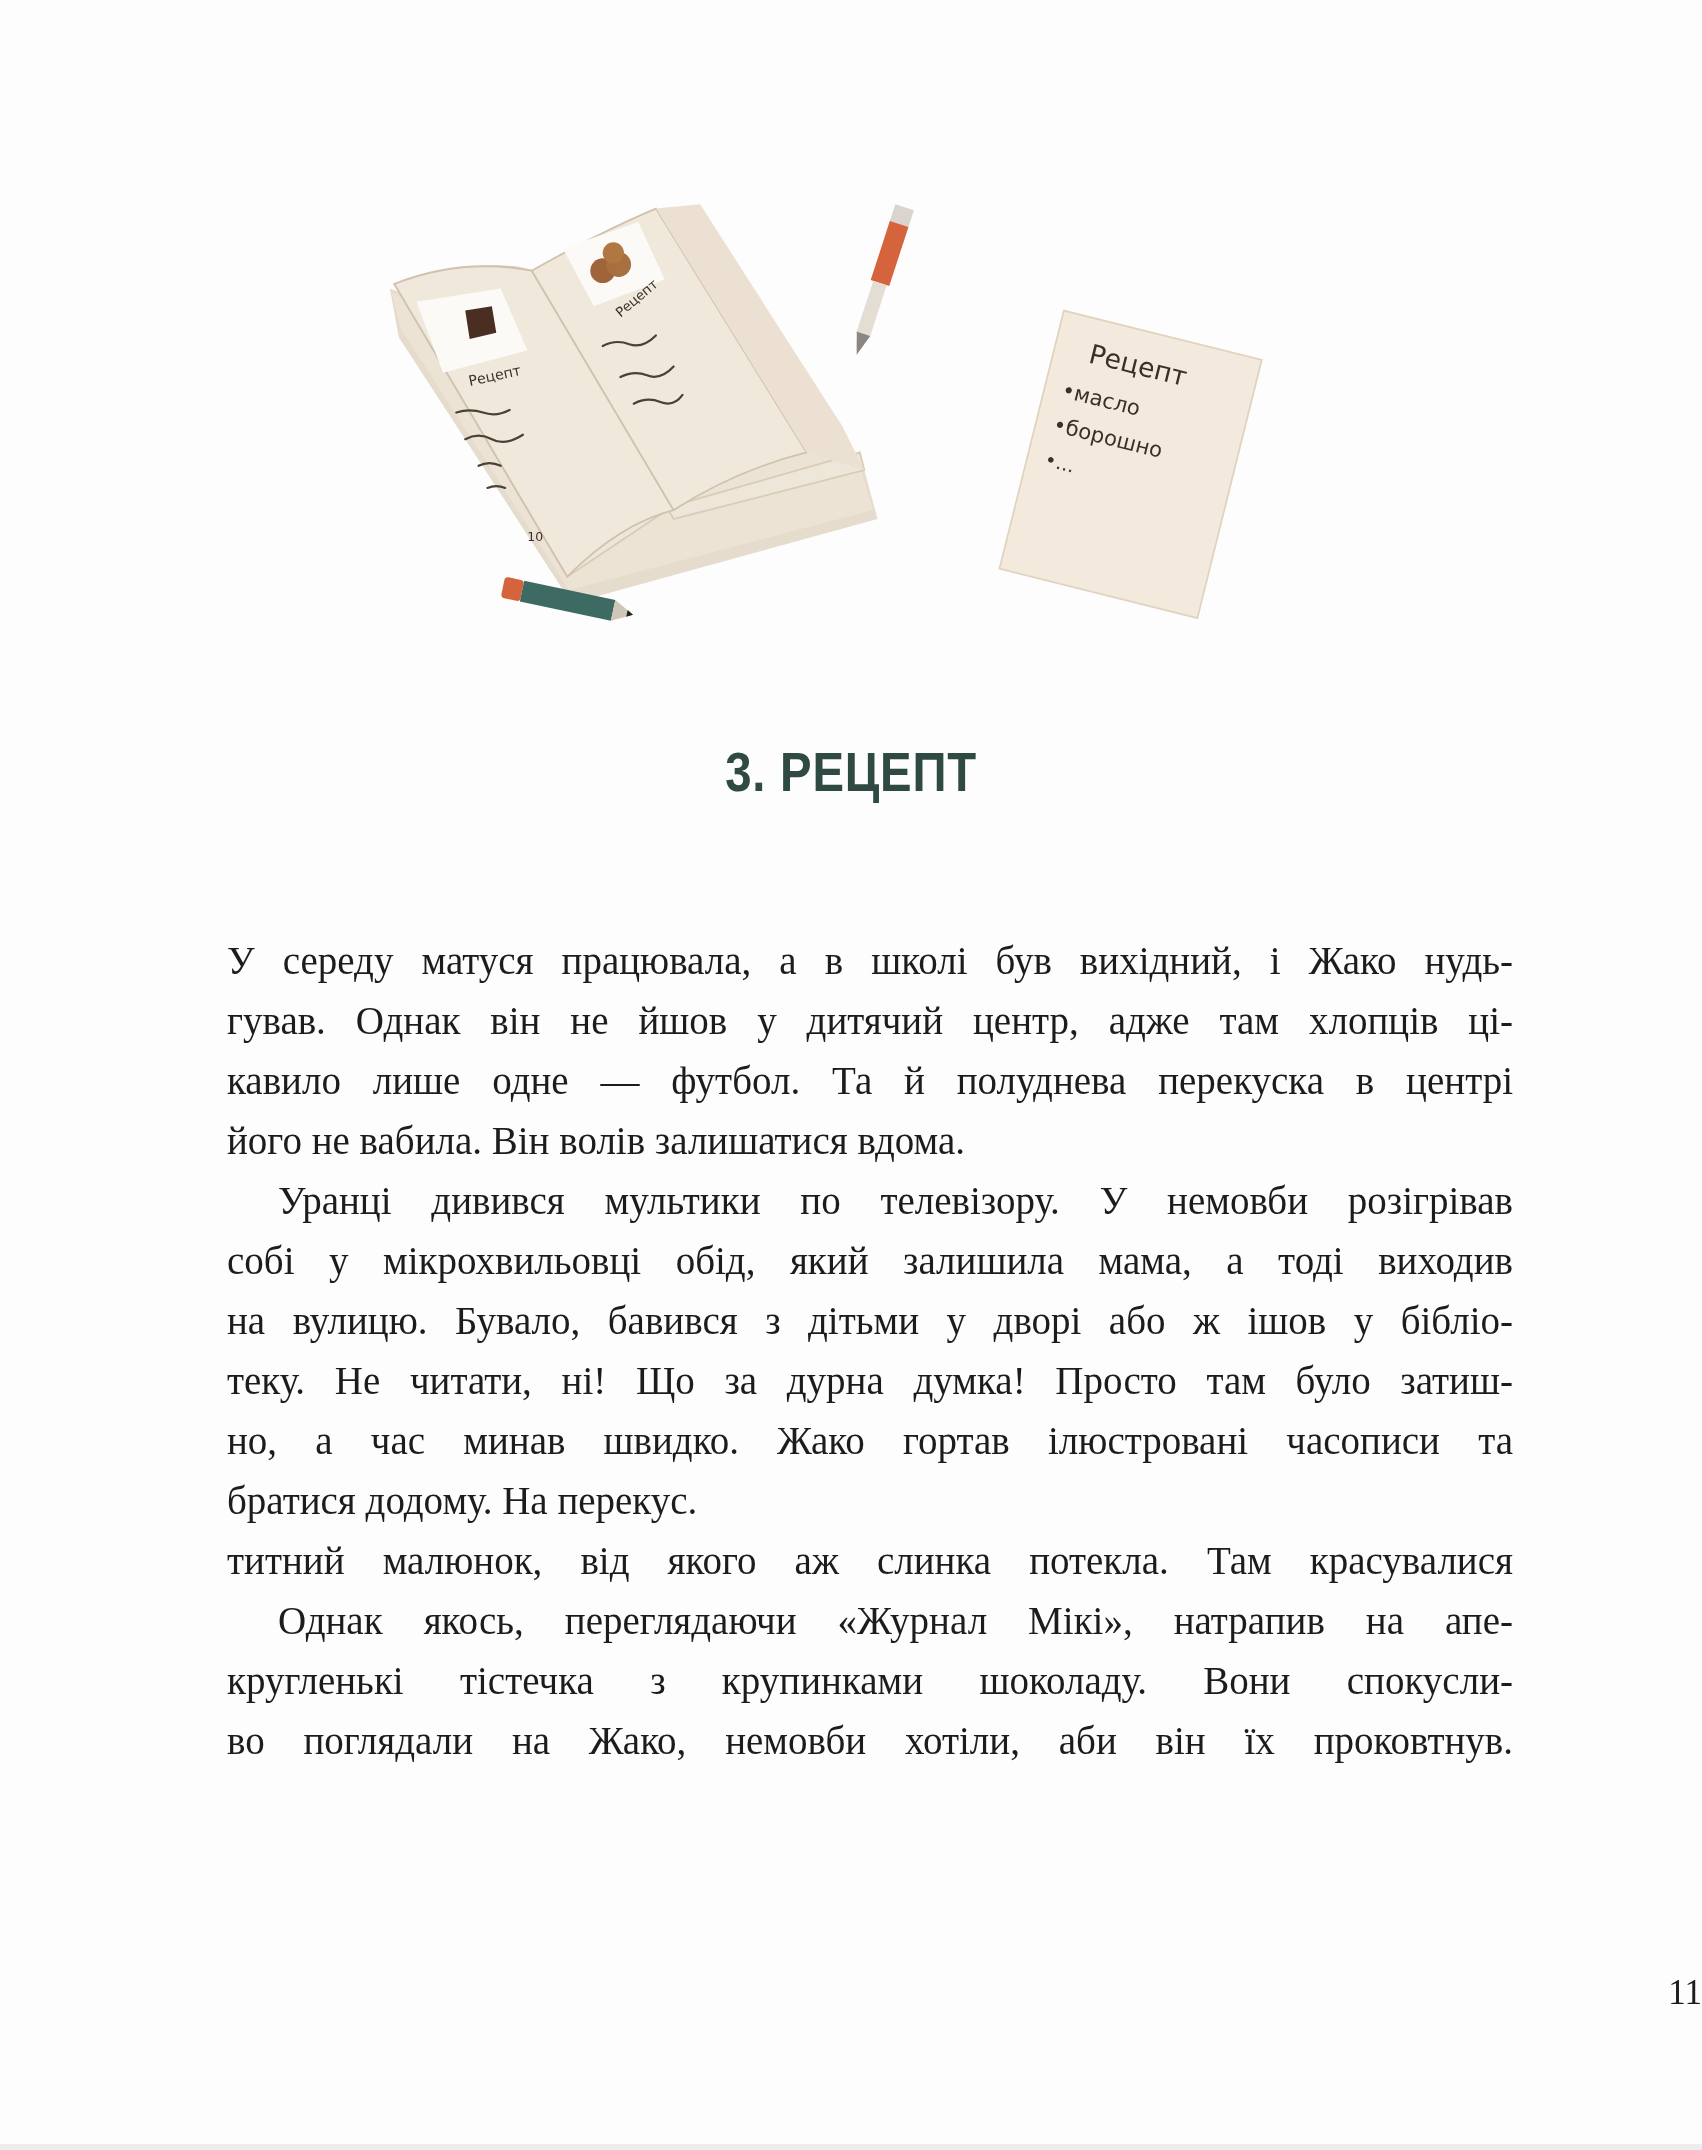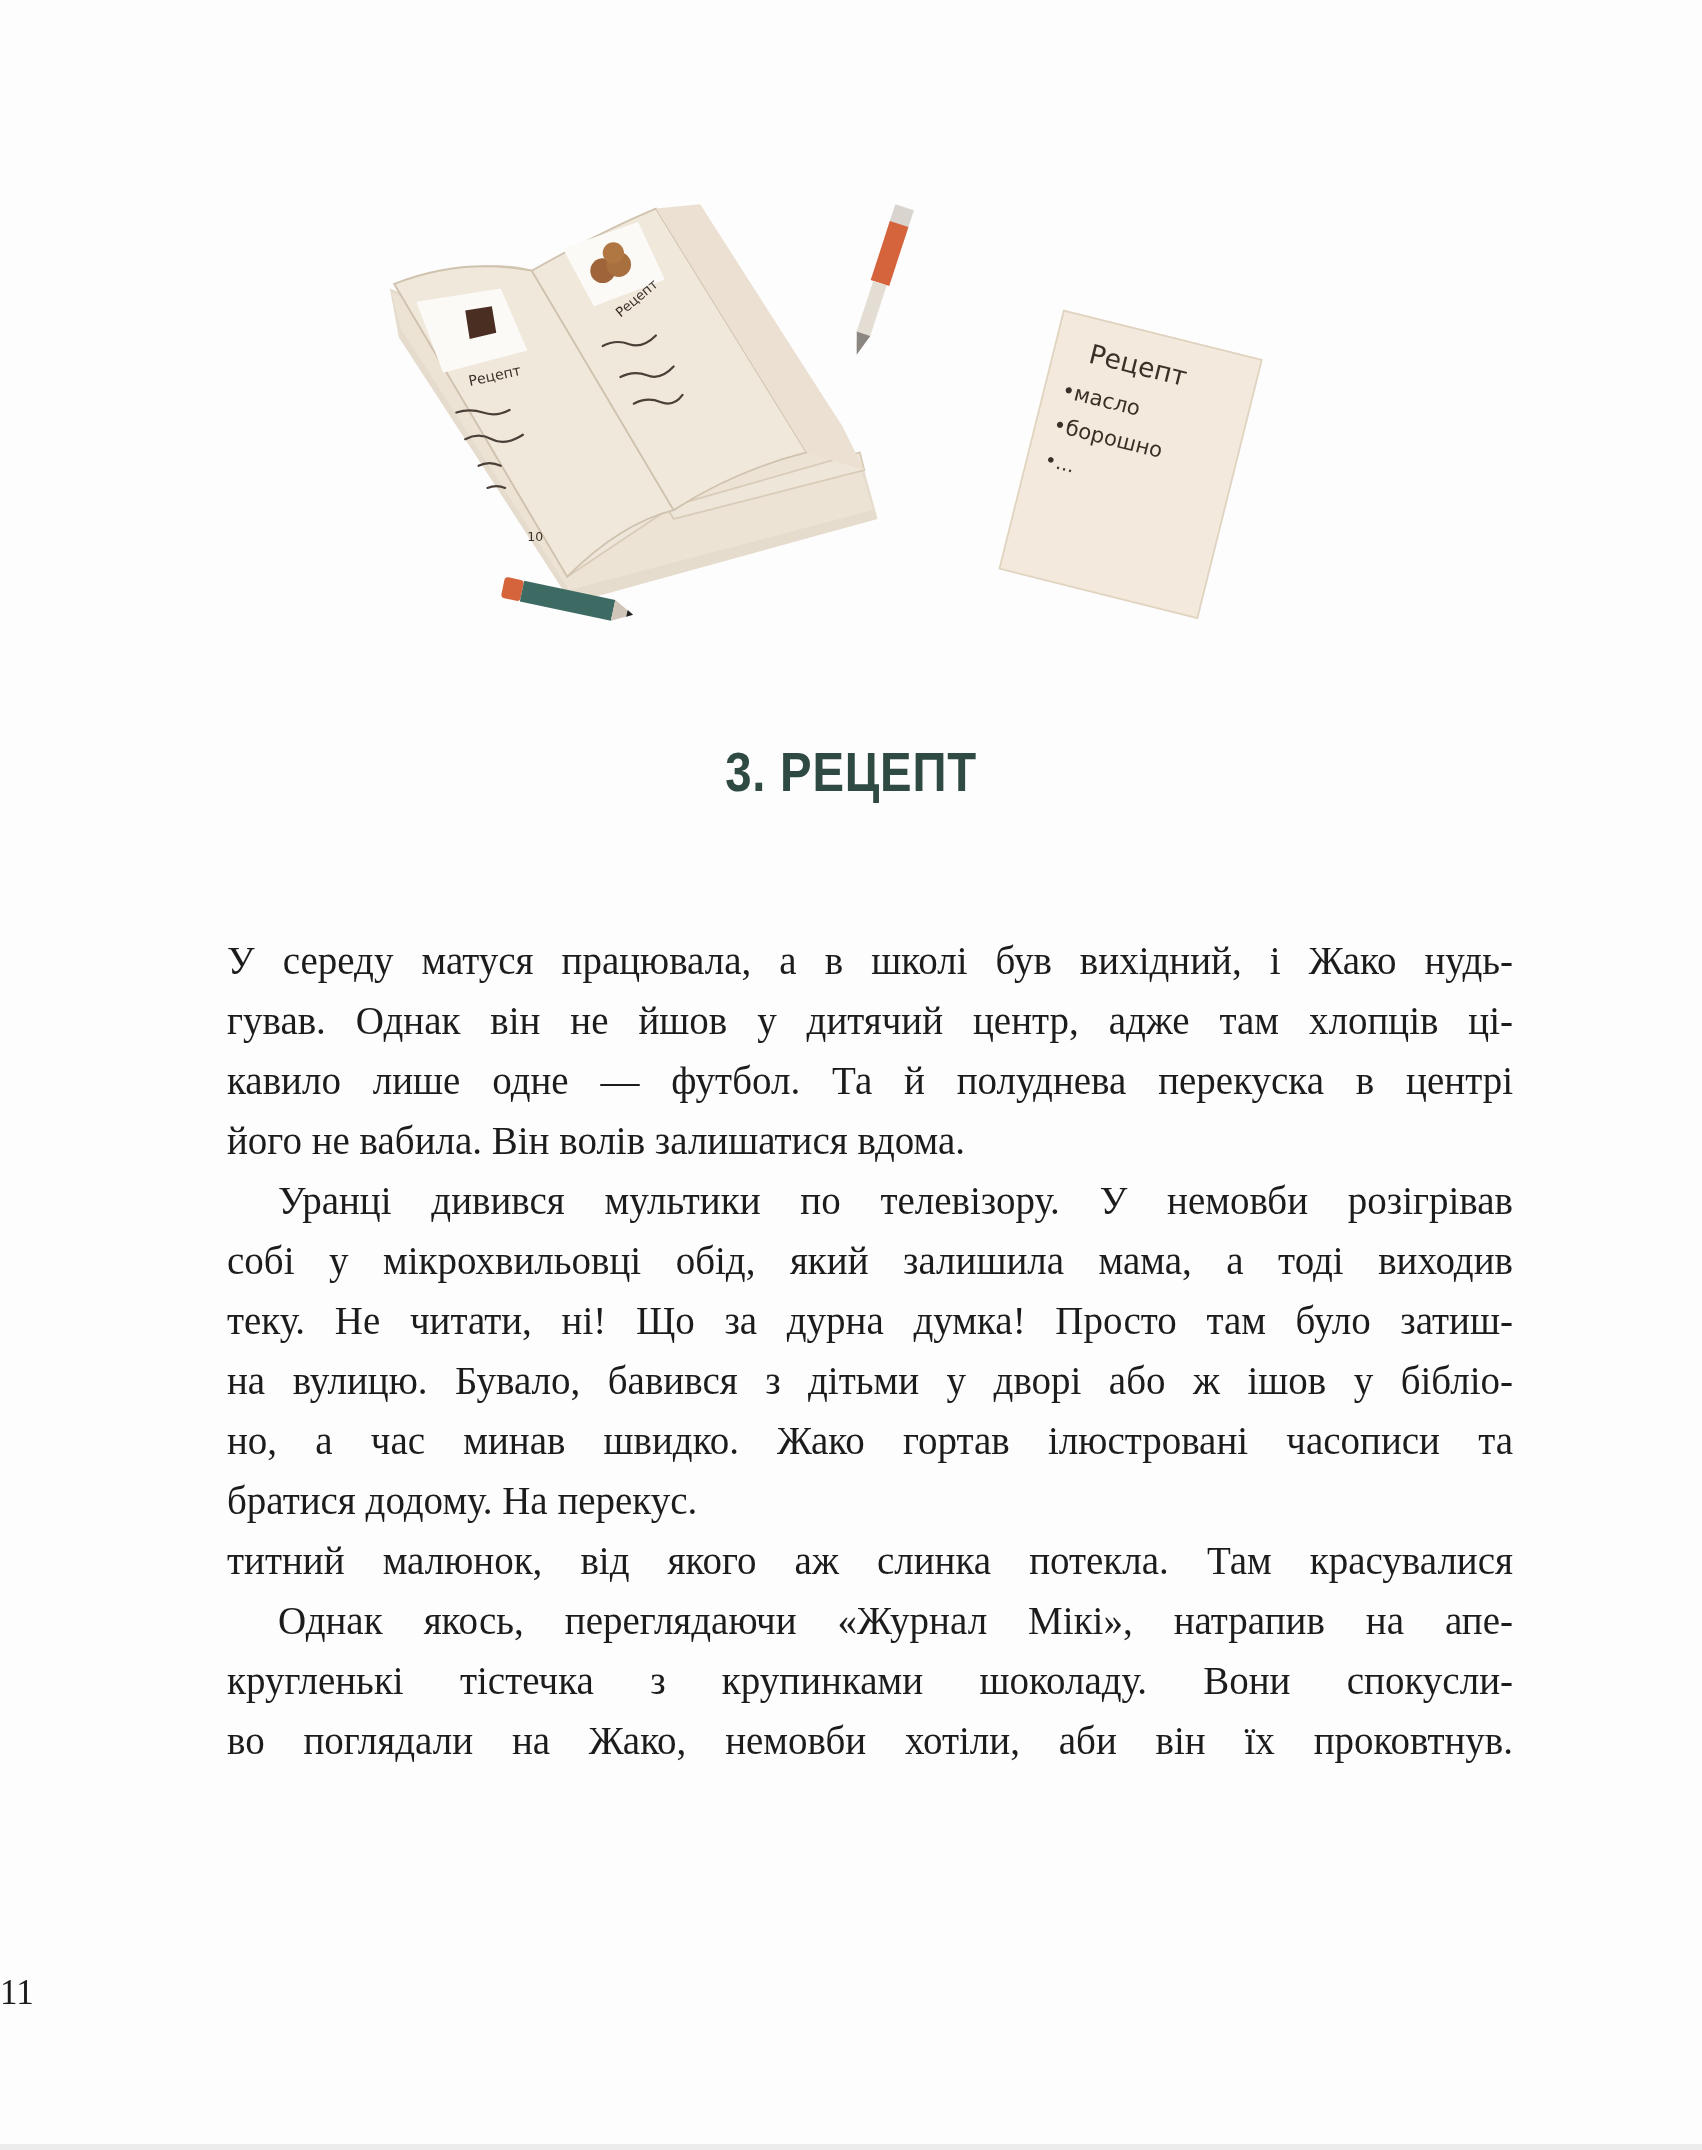--- a/index.html
+++ b/index.html
@@ -13,21 +13,21 @@
     color: #2f4a43; letter-spacing: 0.9px; transform: scaleX(0.86);
   }
   .body-text {
     position: absolute; left: 199px; top: 931px; width: 1286px;
     font-family: "Liberation Serif", serif; font-size: 39px; line-height: 60px; color: #1c1c1c; margin-left: 28px;
   }
   .line { white-space: nowrap; display: block; text-align: justify; text-align-last: justify; }
   .line.last { text-align-last: left; }
   .line.indent { text-indent: 51px; }
   .page-number {
-    position: absolute; left: 0; width: 1702px; top: 1973px; text-align: left;
+    position: absolute; left: 0; width: 1702px; top: 1973px; text-align: right;
     font-family: "Liberation Serif", serif; font-size: 35px; color: #1c1c1c;
   }
 </style>
 </head>
 <body>
 
 <div class="page">
 
   <svg class="illustration" viewBox="0 0 1060 480">
 
@@ -91,22 +91,22 @@
   <div class="body-text">
     <div>
       <span class="line">У середу матуся працювала, а в школі був вихідний, і Жако нудь-</span>
       <span class="line">гував. Однак він не йшов у дитячий центр, адже там хлопців ці-</span>
       <span class="line">кавило лише одне — футбол. Та й полуднева перекуска в центрі</span>
       <span class="line last">його не вабила. Він волів залишатися вдома.</span>
     </div>
     <div>
       <span class="line indent">Уранці дивився мультики по телевізору. У немовби розігрівав</span>
       <span class="line">собі у мікрохвильовці обід, який залишила мама, а тоді виходив</span>
+      <span class="line">на вулицю. Бувало, бавився з дітьми у дворі або ж ішов у бібліо-</span>
       <span class="line">теку. Не читати, ні! Що за дурна думка! Просто там було затиш-</span>
-      <span class="line">на вулицю. Бувало, бавився з дітьми у дворі або ж ішов у бібліо-</span>
       <span class="line">но, а час минав швидко. Жако гортав ілюстровані часописи та</span>
       <span class="line last">братися додому. На перекус.</span>
     </div>
     <div>
       <span class="line">титний малюнок, від якого аж слинка потекла. Там красувалися</span>
       <span class="line indent">Однак якось, переглядаючи «Журнал Мікі», натрапив на апе-</span>
       <span class="line">кругленькі тістечка з крупинками шоколаду. Вони спокусли-</span>
       <span class="line">во поглядали на Жако, немовби хотіли, аби він їх проковтнув.</span>
     </div>
   </div>

